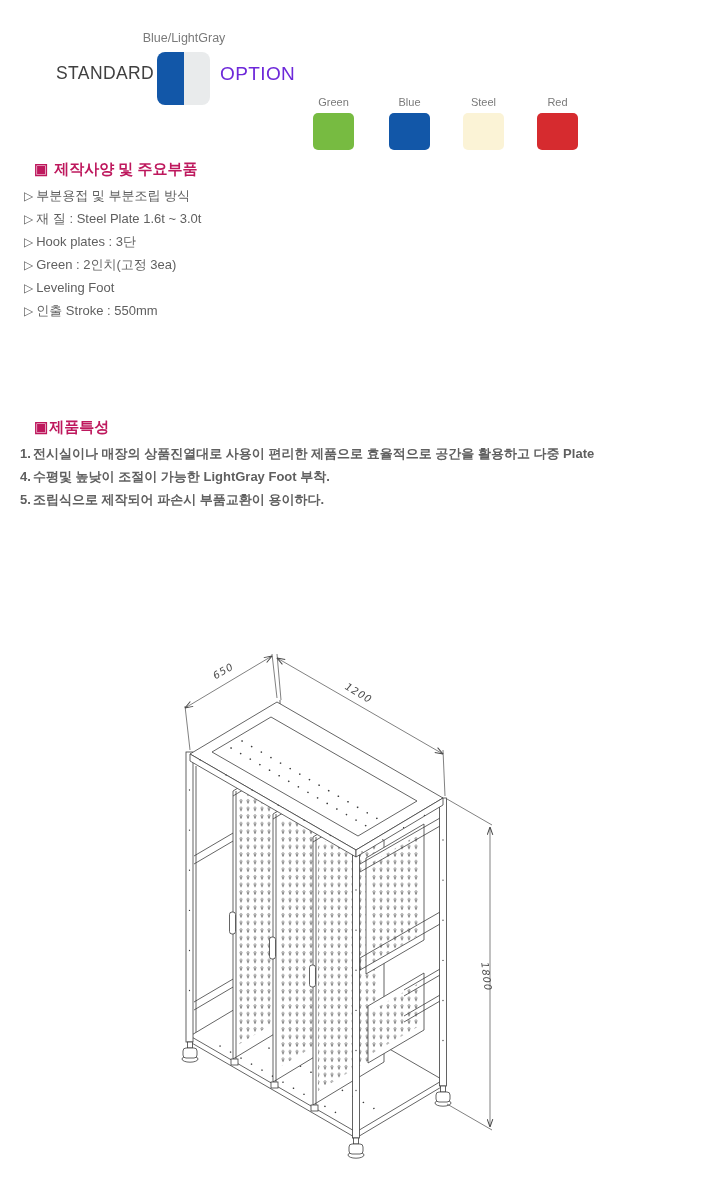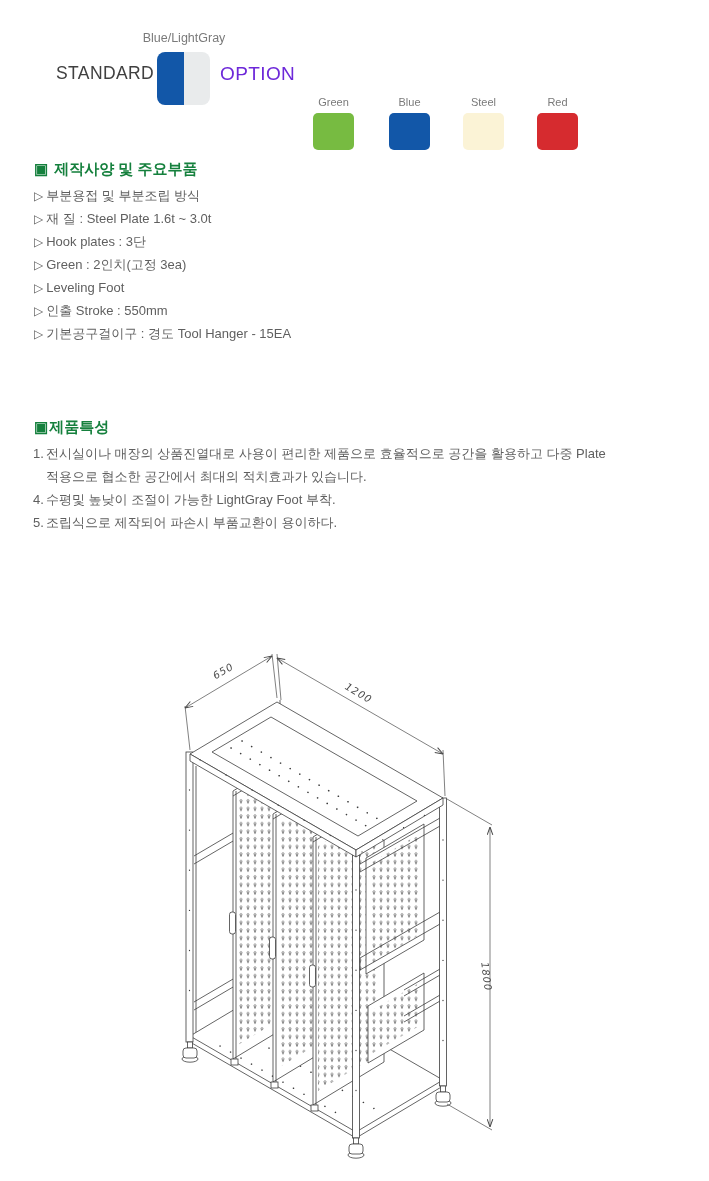--- a/index.html
+++ b/index.html
@@ -17,29 +17,29 @@
   .half-gray{background:#e9ebec;}
   .opt{top:56px;width:41px;margin-top:40px;}
   .opt .opt-name{display:block;text-align:center;font-size:11px;color:#7a7a7a;height:13px;}
   .opt .box{margin-top:4px;height:37px;border-radius:5px;}
   .opt-green{left:313px;} .opt-green .box{background:#77bb41;}
   .opt-blue{left:389px;}  .opt-blue .box{background:#1257a8;}
   .opt-ivory{left:463px;} .opt-ivory .box{background:#fbf3d6;}
   .opt-red{left:537px;}   .opt-red .box{background:#d62b2f;}
 
   
-  .sec-title{font-size:15px;font-weight:bold;color:#15803d;}
+  .sec-title{font-size:15px;font-weight:bold;color:#be185d;}
   .sec-title .marker{margin-right:6px;}
   .sec-title.tight .marker{margin-right:1px;}
   .spec-title{left:34px;top:160px;}
-  .spec-list{left:34px;top:184px;}
+  .spec-list{left:24px;top:184px;}
   .spec-row{height:23px;line-height:23px;font-size:13px;color:#5f5f5f;white-space:nowrap;}
   .spec-row .bullet{margin-right:3px;font-size:12px;}
   .feat-title{left:34px;top:418px;}
-  .feat-list{left:33px;top:442px;}
+  .feat-list{left:20px;top:442px;font-weight:bold;}
   .feat-row{height:23px;line-height:23px;font-size:13px;color:#5f5f5f;white-space:nowrap;}
   .feat-row .num{display:inline-block;width:13px;}
 
   
   .drawing{left:0;top:640px;}
   .dim-label{font-family:"DejaVu Sans",sans-serif;font-style:italic;font-size:10px;
              fill:#4a4a4a;letter-spacing:1px;text-anchor:middle;}
 </style>
 </head>
 <body>
@@ -74,29 +74,27 @@
   <div class="abs sec-title spec-title">
     <span class="marker">▣</span><span>제작사양 및 주요부품</span>
   </div>
   <div class="abs spec-list">
     <div class="spec-row"><span class="bullet">▷</span><span>부분용접 및 부분조립 방식</span></div>
     <div class="spec-row"><span class="bullet">▷</span><span>재 질 : Steel Plate 1.6t ~ 3.0t</span></div>
     <div class="spec-row"><span class="bullet">▷</span><span>Hook plates : 3단</span></div>
     <div class="spec-row"><span class="bullet">▷</span><span>Green : 2인치(고정 3ea)</span></div>
     <div class="spec-row"><span class="bullet">▷</span><span>Leveling Foot</span></div>
     <div class="spec-row"><span class="bullet">▷</span><span>인출 Stroke : 550mm</span></div>
-    <div class="spec-row"><span class="bullet">▷</span><span>기본공구걸이구 : 경도 Tool Hanger - 15EA</span></div>
   </div>
 
   <div class="abs sec-title tight feat-title">
     <span class="marker">▣</span><span>제품특성</span>
   </div>
   <div class="abs feat-list">
     <div class="feat-row"><span class="num">1.</span><span>전시실이나 매장의 상품진열대로 사용이 편리한 제품으로 효율적으로 공간을 활용하고 다중 Plate</span></div>
-    <div class="feat-row"><span class="num"></span><span>적용으로 협소한 공간에서 최대의 적치효과가 있습니다.</span></div>
     <div class="feat-row"><span class="num">4.</span><span>수평및 높낮이 조절이 가능한 LightGray Foot 부착.</span></div>
     <div class="feat-row"><span class="num">5.</span><span>조립식으로 제작되어 파손시 부품교환이 용이하다.</span></div>
   </div>
 
   <svg class="abs drawing" width="709" height="541" viewBox="0 640 709 541">
     <defs>
       <pattern id="ph" width="7" height="7.6" patternUnits="userSpaceOnUse">
         <circle cx="3" cy="2.6" r="1.05" fill="none" stroke="#3d3d3d" stroke-width="0.55"></circle>
         <path d="M2.2,3.7 L3,5.3 L3.8,3.7" fill="none" stroke="#3d3d3d" stroke-width="0.55"></path>
       </pattern>

